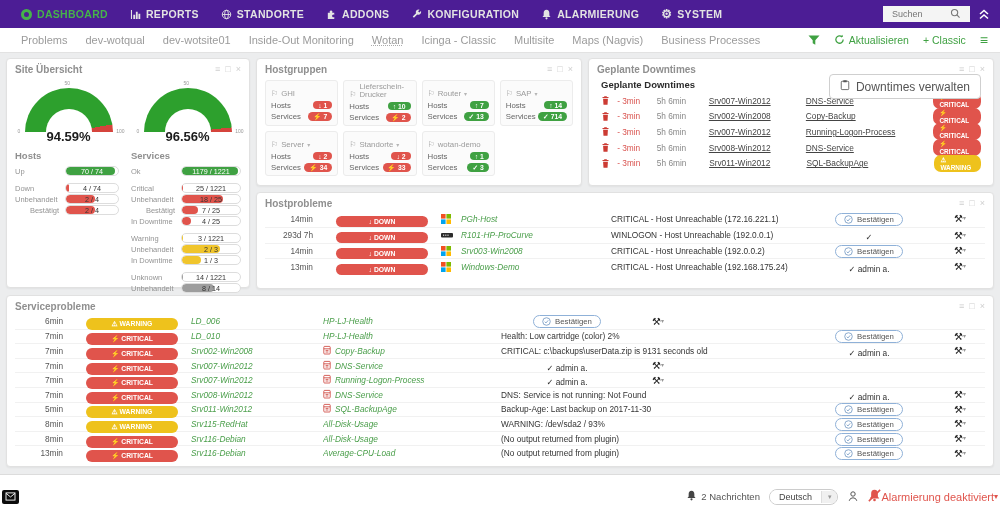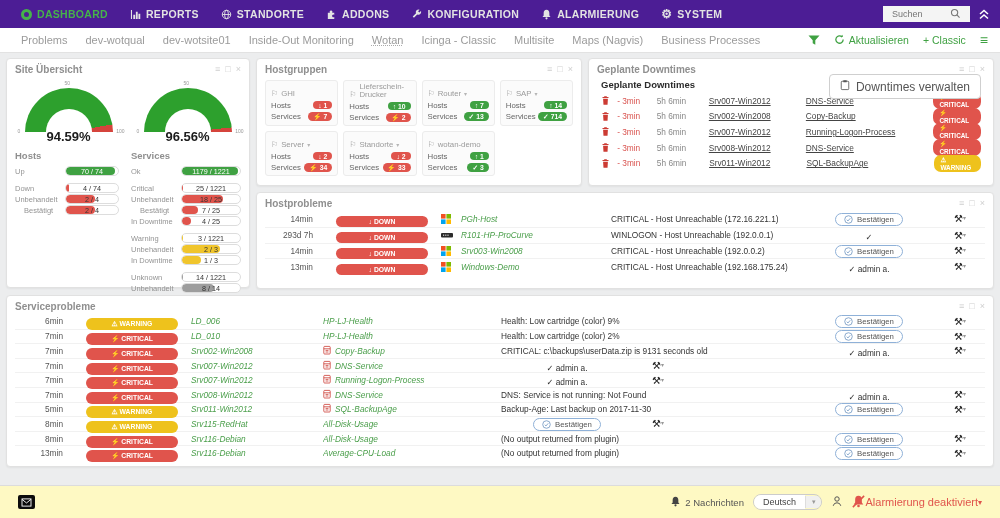--- a/index.html
+++ b/index.html
@@ -58,21 +58,21 @@
   .gtick { position:absolute; font-size:5px; color:#999; }
   .gt0 { left:2px; bottom:10px; } .gt50 { top:0; left:49px; } .gt100 { right:-3px; bottom:10px; }
 
   .stats-cols { display:flex; padding:2px 8px 0; gap:12px; }
   .stat-col.hosts { width:104px; }
   .stat-col.services { flex:1; }
   .stat-title { font-size:9.5px; font-weight:bold; color:#8f8f8f; margin:4px 0 5px; }
   .stat-row { display:flex; align-items:center; margin:1px 0; }
   .stat-row.grp { margin-top:7px; }
   .stat-label { width:50px; font-size:7.5px; color:#949494; flex-shrink:0; }
-  .stat-row.indent .stat-label { padding-left:9px; }
+  .stat-row.indent .stat-label { padding-left:9px;text-align:center; }
   .bar { position:relative; flex:1; height:10px; border:1px solid #ddd; border-radius:6px; background:#fff; overflow:hidden; }
   .bar-fill { position:absolute; top:0; bottom:0; left:0; border-radius:5px; }
   .f-green{background:#3fa142;} .f-red{background:#e0544c;} .f-yellow{background:#f0c52c;} .f-gray{background:#9d9d9d;}
   .bar-text { position:absolute; inset:0; text-align:center; font-size:7.2px; line-height:9px; color:#333; }
   .bar-text.lt { color:#fff; }
 
   
   .p-hg { width:326px; }
   .hg-grid { display:grid; grid-template-columns:repeat(4,1fr); gap:5px; padding:3px 8px; }
   .hg-card { background:#fbfbfb; border:1px solid #ececec; border-radius:3px; padding:2px 5px 3px; }
@@ -120,22 +120,22 @@
   .c-out { flex:1; font-size:8.3px; color:#333; overflow:hidden; white-space:nowrap; }
   .c-ack { width:132px; text-align:center; flex-shrink:0; }
   .c-tools { width:50px; text-align:center; flex-shrink:0; color:#222; font-size:10px; cursor:pointer; }
   .c-tools .caret { font-size:6px; color:#999; vertical-align:2px; }
   .ack-btn { display:inline-flex; align-items:center; gap:4px; border:1px solid #8fb1d8; border-radius:9px;
     background:#fff; padding:1px 8px; font-size:7.8px; color:#555; cursor:pointer; font-family:"Liberation Sans",sans-serif; }
   .ack-text { font-size:8.3px; color:#333; }
 
   
   .handle { position:absolute; bottom:29px; left:489px; width:22px; height:3px; background:#c9c9c9; border-radius:2px; }
-  .bottombar { position:absolute; left:0; right:0; bottom:0; height:33px; background:#fef9c3; border-top:1px solid #dcdcdc;
-    display:flex; align-items:center; padding:0 18px; gap:9px; }
+  .bottombar { position:absolute; left:0; right:0; bottom:0; height:44px; background:#ffffff; border-top:1px solid #dcdcdc;
+    display:flex; align-items:center; padding:0 2px; gap:9px; }
   .mail-box { width:17px; height:14px; background:#0c0c0c; border-radius:2px; display:flex; align-items:center; justify-content:center; cursor:pointer; }
   .bb-spacer { flex:1; }
   .bb-item { display:flex; align-items:center; gap:4px; font-size:9.5px; color:#555; cursor:pointer; }
   .lang-select { display:flex; align-items:center; border:1px solid #ccc; border-radius:9px; overflow:hidden; font-size:9px; color:#444; cursor:pointer; }
   .lang-select .val { padding:2px 9px; background:#fff; }
   .lang-select .car { padding:2px 6px; background:#f0f0f0; color:#999; font-size:7px; border-left:1px solid #ddd; }
   .alert-off { display:flex; align-items:center; gap:0; color:#e0544c; font-size:11px; cursor:pointer; }
   .alert-off .car { font-size:8px; }
 </style>
 </head>
@@ -675,21 +675,20 @@
         </span>
     </div>
     <div class="tbl">
       <div class="trow">
         <span class="c-age">6min</span>
         <span class="c-badge"><span class="big-pill sb-warning">⚠ WARNING</span></span>
         <a class="c-host">LD_006</a>
         <span class="c-svc">
             <a>HP-LJ-Health</a>
           </span>
-        <span class="c-out">Health: Low cartridge (color) 9%</span>
         <span class="c-ack"><button class="ack-btn">
               <svg width="9" height="9" viewBox="0 0 10 10" fill="none" stroke="#7d9fc6" stroke-width="1">
                 <circle cx="5" cy="5" r="4.2"></circle>
                 <path d="M3.1 5.2l1.3 1.4 2.5-2.9"></path>
               </svg>
               <span>Bestätigen</span>
             </button></span>
         <span class="c-tools">⚒<span class="caret">▾</span></span>
       </div>
       <div class="trow">
@@ -788,20 +787,21 @@
             </button></span>
         <span class="c-tools">⚒<span class="caret">▾</span></span>
       </div>
       <div class="trow">
         <span class="c-age">8min</span>
         <span class="c-badge"><span class="big-pill sb-warning">⚠ WARNING</span></span>
         <a class="c-host">Srv115-RedHat</a>
         <span class="c-svc">
             <a>All-Disk-Usage</a>
           </span>
+        <span class="c-out">WARNING: /dev/sda2 / 93%</span>
         <span class="c-ack"><button class="ack-btn">
               <svg width="9" height="9" viewBox="0 0 10 10" fill="none" stroke="#7d9fc6" stroke-width="1">
                 <circle cx="5" cy="5" r="4.2"></circle>
                 <path d="M3.1 5.2l1.3 1.4 2.5-2.9"></path>
               </svg>
               <span>Bestätigen</span>
             </button></span>
         <span class="c-tools">⚒<span class="caret">▾</span></span>
       </div>
       <div class="trow">

